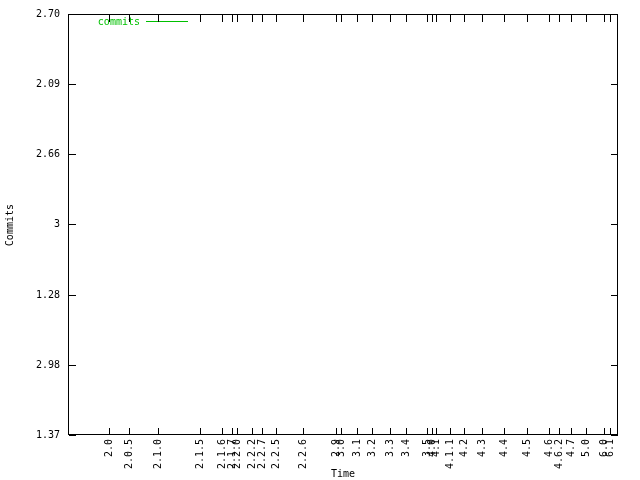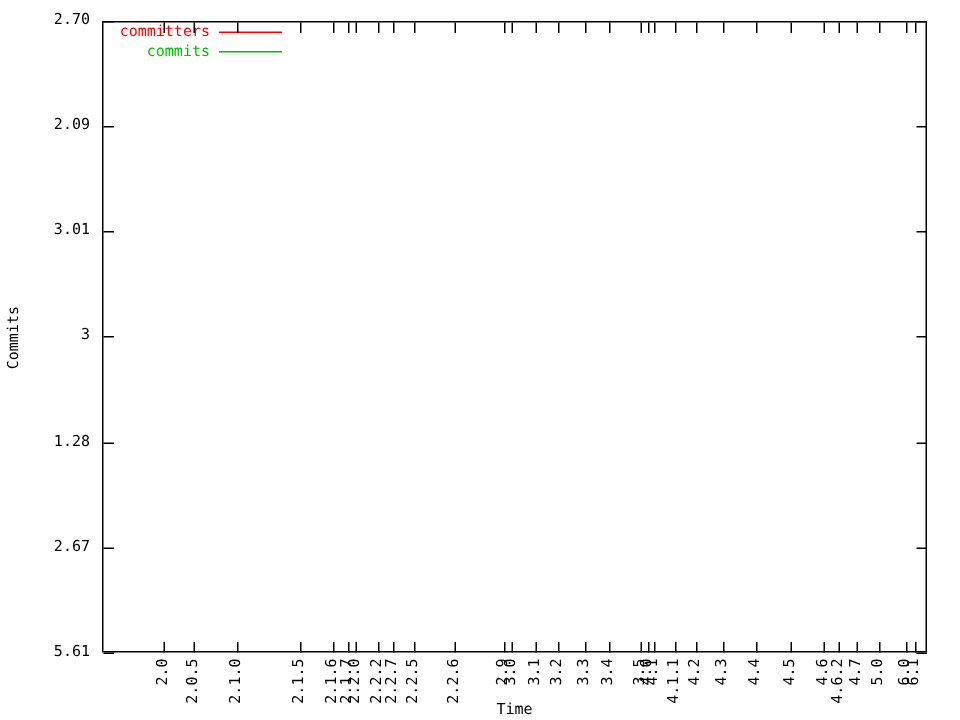--- a/index.html
+++ b/index.html
@@ -34,49 +34,45 @@
   <div id="plot-box"></div>
 
   <div class="ytitle-anchor" id="y-title-anchor" style="left: 4px; top: 204px;">
     <span class="rot-text" style="right:0;">Commits</span>
   </div>
 
   <div id="x-title" style="left: 331px; top: 468px;">Time</div>
 
   <div id="legend">
       <div class="legend-row">
-        <span style="color: rgb(255, 0, 0);">committers</span>
-        <span class="legend-line" style="border-top-color: rgb(255, 0, 0);"></span>
-      </div>
-      <div class="legend-row">
         <span style="color: rgb(0, 192, 0);">commits</span>
         <span class="legend-line" style="border-top-color: rgb(0, 192, 0);"></span>
       </div>
     </div>
 
   <div id="gen">
       <div class="ytick-label" style="left: 16px; top: 8px;">2.70</div>
       <div class="tick" style="left: 69px; top: 14px; width: 7px; height: 1px;"></div>
       <div class="tick" style="left: 611px; top: 14px; width: 7px; height: 1px;"></div>
       <div class="ytick-label" style="left: 16px; top: 78px;">2.09</div>
       <div class="tick" style="left: 69px; top: 84px; width: 7px; height: 1px;"></div>
       <div class="tick" style="left: 611px; top: 84px; width: 7px; height: 1px;"></div>
-      <div class="ytick-label" style="left: 16px; top: 148px;">3.01</div>
+      <div class="ytick-label" style="left: 16px; top: 148px;">2.66</div>
       <div class="tick" style="left: 69px; top: 154px; width: 7px; height: 1px;"></div>
       <div class="tick" style="left: 611px; top: 154px; width: 7px; height: 1px;"></div>
       <div class="ytick-label" style="left: 16px; top: 218px;">3</div>
       <div class="tick" style="left: 69px; top: 224px; width: 7px; height: 1px;"></div>
       <div class="tick" style="left: 611px; top: 224px; width: 7px; height: 1px;"></div>
       <div class="ytick-label" style="left: 16px; top: 289px;">1.28</div>
       <div class="tick" style="left: 69px; top: 295px; width: 7px; height: 1px;"></div>
       <div class="tick" style="left: 611px; top: 295px; width: 7px; height: 1px;"></div>
-      <div class="ytick-label" style="left: 16px; top: 359px;">2.67</div>
+      <div class="ytick-label" style="left: 16px; top: 359px;">2.98</div>
       <div class="tick" style="left: 69px; top: 365px; width: 7px; height: 1px;"></div>
       <div class="tick" style="left: 611px; top: 365px; width: 7px; height: 1px;"></div>
-      <div class="ytick-label" style="left: 16px; top: 429px;">5.61</div>
+      <div class="ytick-label" style="left: 16px; top: 429px;">1.37</div>
       <div class="tick" style="left: 69px; top: 435px; width: 7px; height: 1px;"></div>
       <div class="tick" style="left: 611px; top: 435px; width: 7px; height: 1px;"></div>
       <div class="tick" style="left: 109px; top: 428px; width: 1px; height: 7px;"></div>
       <div class="tick" style="left: 109px; top: 15px; width: 1px; height: 7px;"></div>
       <div class="xlab-anchor" style="left: 109px; top: 439px;">
         <span class="rot-text" style="right: 6px;">2.0</span>
       </div>
       <div class="tick" style="left: 129px; top: 428px; width: 1px; height: 7px;"></div>
       <div class="tick" style="left: 129px; top: 15px; width: 1px; height: 7px;"></div>
       <div class="xlab-anchor" style="left: 129px; top: 439px;">

